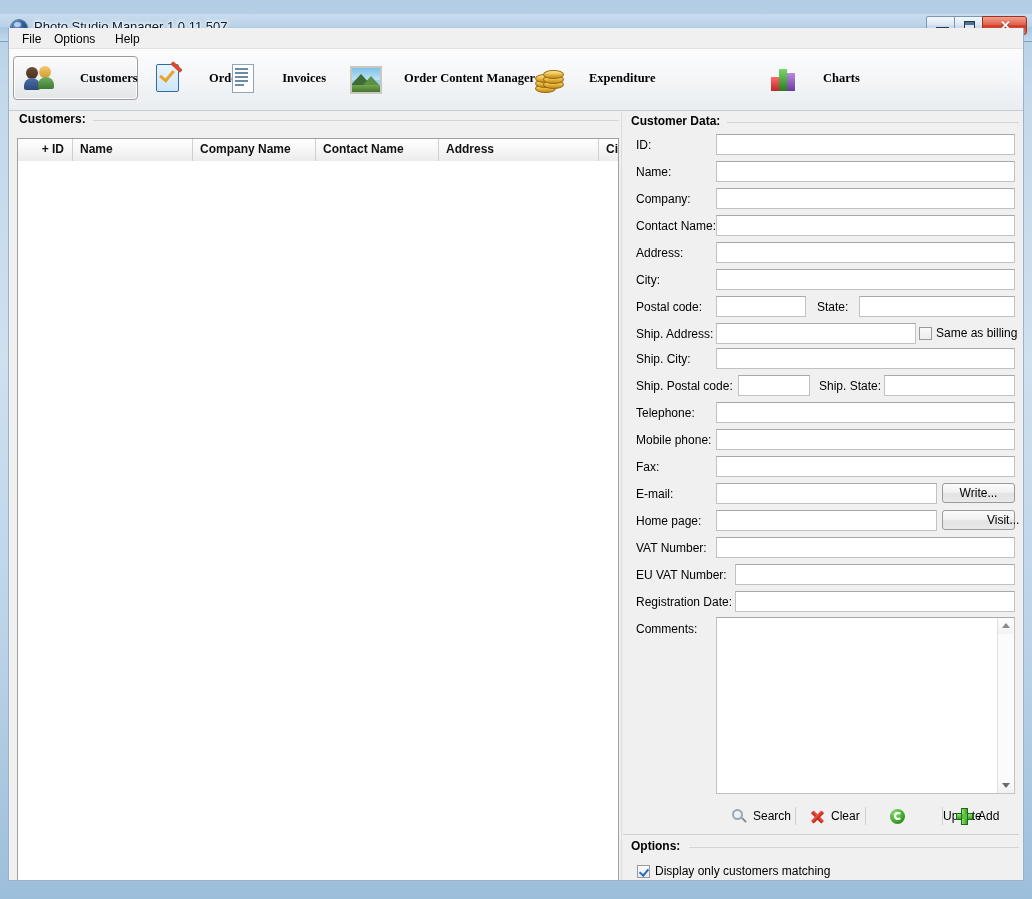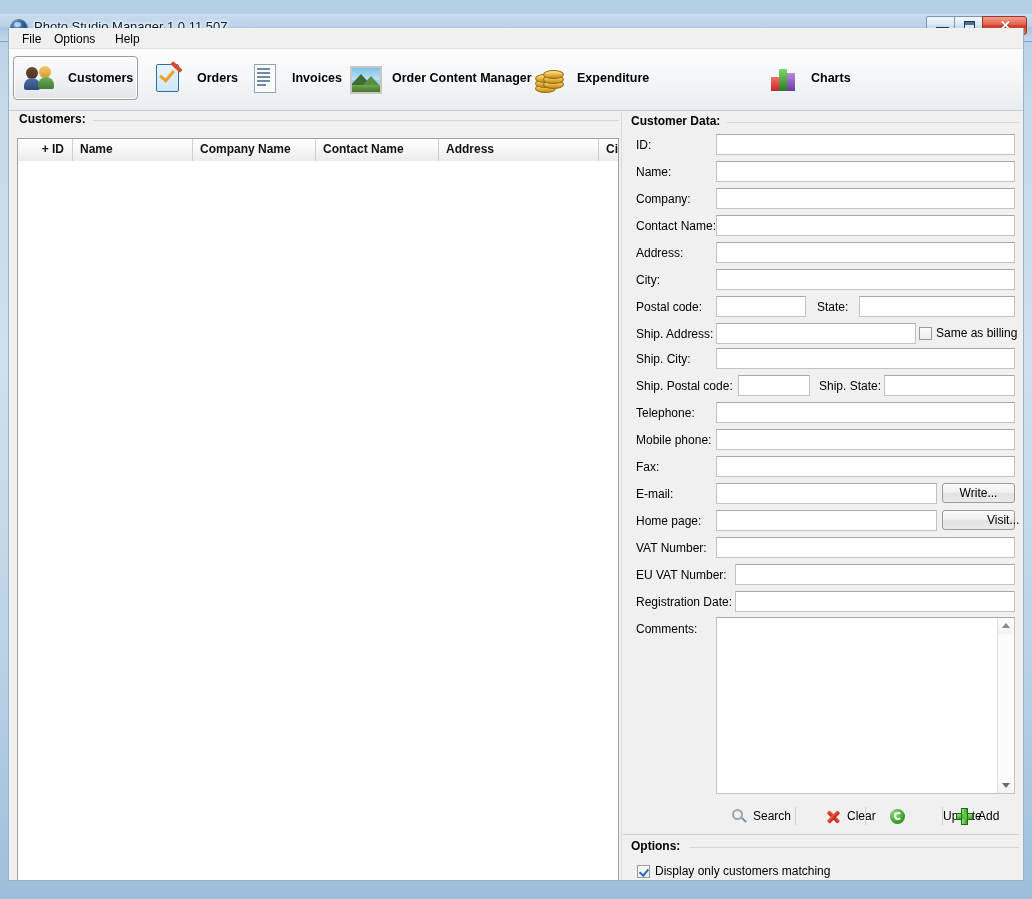--- a/index.html
+++ b/index.html
@@ -130,21 +130,21 @@
     border: 1px solid transparent;
     border-radius: 4px;
   }
   .tool-btn.selected {
     background: linear-gradient(180deg,#fbfbfc 0%, #f0f1f3 55%, #e3e5e8 100%);
     border: 1px solid #9c9c9c;
     box-shadow: inset 0 0 0 1px #ffffff;
   }
   .tool-label {
     font-size: 12.5px; font-weight: bold; color: #000;
-    margin-left: 12px; white-space: nowrap;
+    margin-left: 24px; white-space: nowrap; font-family: Liberation Serif, serif;
   }
   .tool-ico { width: 32px; height: 32px; position: relative; flex: none; }
   .ico-customers .head {
     position:absolute; width:12px; height:12px; border-radius:50%;
   }
   .ico-customers .body {
     position:absolute; width:16px; height:12px;
     border-radius: 8px 8px 2px 2px;
   }
 
@@ -408,21 +408,21 @@
 
       <div class="tool-btn" style="left:133px; width:90px;">
         <div class="tool-ico ico-orders">
           <div class="pad"></div>
             <div class="check"></div>
             <div class="pen"></div>
         </div>
         <div class="tool-label">Orders</div>
       </div>
 
-      <div class="tool-btn" style="left:228px; width:100px;">
+      <div class="tool-btn" style="left:228px; width:100px;justify-content:flex-end;">
         <div class="tool-ico ico-invoices">
           <div class="doc"></div>
           <div class="ln" style="top:6px;  width:13px;"></div>
           <div class="ln" style="top:10px; width:13px;"></div>
           <div class="ln" style="top:14px; width:13px;"></div>
           <div class="ln" style="top:18px; width:13px;"></div>
           <div class="ln" style="top:22px; width:9px;"></div>
         </div>
         <div class="tool-label">Invoices</div>
       </div>
@@ -567,21 +567,21 @@
         <div class="act-btn" style="left:14px;">
           <div class="act-ico">
             <div style="position:absolute;left:1px;top:1px;width:11px;height:11px;border:2px solid #9aa7b3;border-radius:50%;box-sizing:border-box;"></div>
             <div style="position:absolute;left:10px;top:11px;width:6px;height:2px;background:#7f8c99;transform:rotate(45deg);"></div>
           </div>
           <span>Search</span>
         </div>
 
         <div class="act-sep" style="left:82px;"></div>
 
-        <div class="act-btn" style="left:108px;justify-content:space-between;">
+        <div class="act-btn" style="left:92px;justify-content:space-between;">
           <div class="act-ico">
             <div style="position:absolute;left:1px;top:7px;width:15px;height:4px;background:linear-gradient(180deg,#ef5d4a 0%,#c01f12 100%);transform:rotate(45deg);border-radius:1px;"></div>
             <div style="position:absolute;left:1px;top:7px;width:15px;height:4px;background:linear-gradient(180deg,#ef5d4a 0%,#c01f12 100%);transform:rotate(-45deg);border-radius:1px;"></div>
           </div>
           <span>Clear</span>
         </div>
 
         <div class="act-sep" style="left:152px;"></div>
 
         <div class="act-btn" style="left:172px;gap:32px;">

